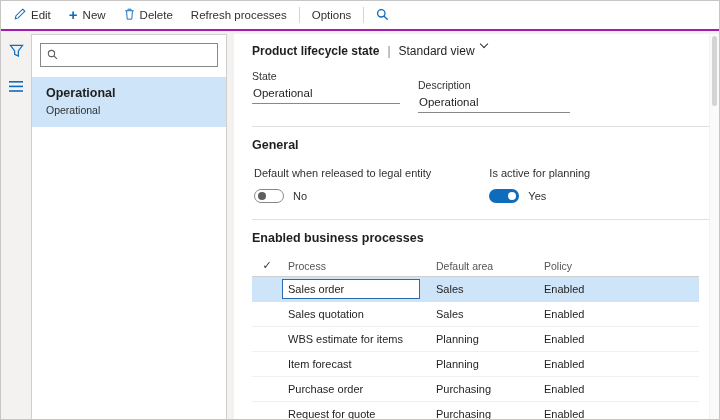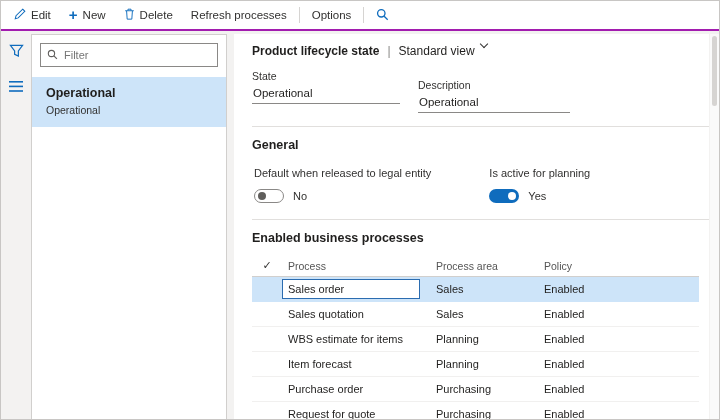--- a/index.html
+++ b/index.html
@@ -164,21 +164,20 @@
     </div>
 
     <div class="listpanel">
       <div class="filterbox">
         <span>
           <svg width="11" height="11" viewBox="0 0 14 14">
               <circle cx="5.7" cy="5.7" r="4" fill="none" stroke="#605e5c" stroke-width="1.4"></circle>
               <line x1="8.8" y1="8.8" x2="12.6" y2="12.6" stroke="#605e5c" stroke-width="1.4"></line>
             </svg>
         </span>
-        <input type="text" placeholder="Filter" style="">
       </div>
       <div class="listitem selected">
         <div class="li-title">Operational</div>
         <div class="li-sub">Operational</div>
       </div>
     </div>
 
     <div class="main">
 
       <div class="mainheader">
@@ -225,21 +224,21 @@
         </div>
       </div>
 
       <div class="section">
         <div class="sec-title">Enabled business processes</div>
 
         <div class="ptable">
           <div class="prow phead">
             <div class="pc pcheck">✓</div>
             <div class="pc">Process</div>
-            <div class="pc">Process area</div>
+            <div class="pc">Default area</div>
             <div class="pc">Policy</div>
           </div>
 
           <div class="pbody">
             <div class="prow selected">
               <div class="pc"></div>
               <div class="pc focus-cell">Sales order</div>
               <div class="pc">Sales</div>
               <div class="pc">Enabled</div>
             </div>

